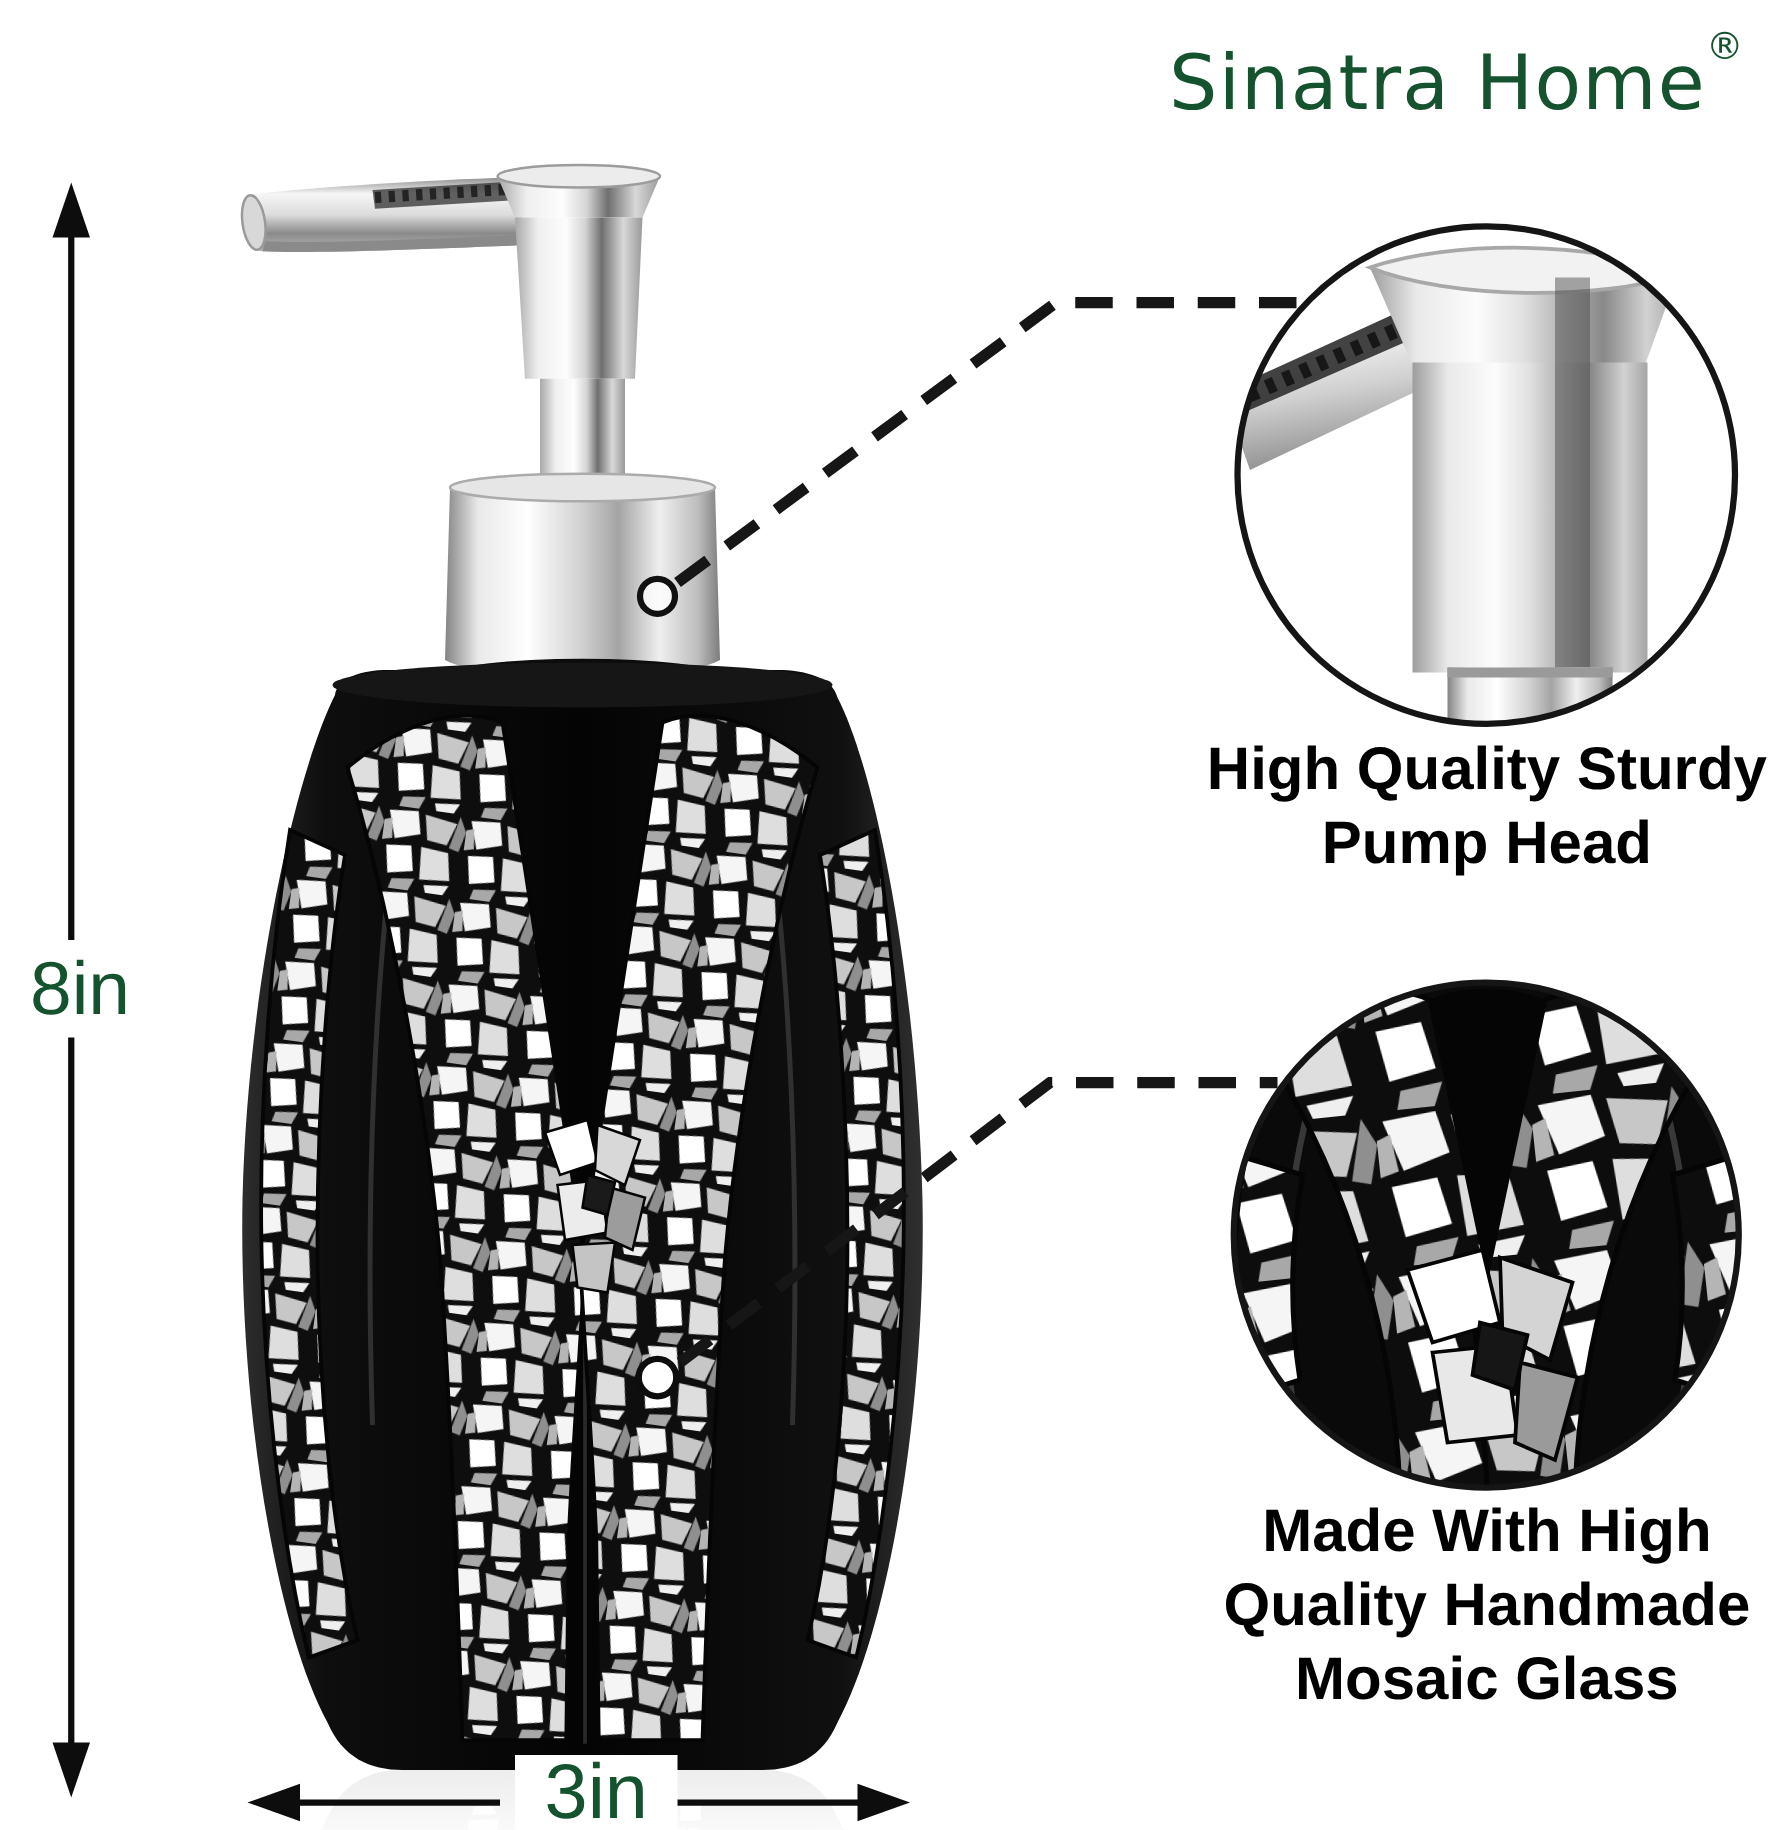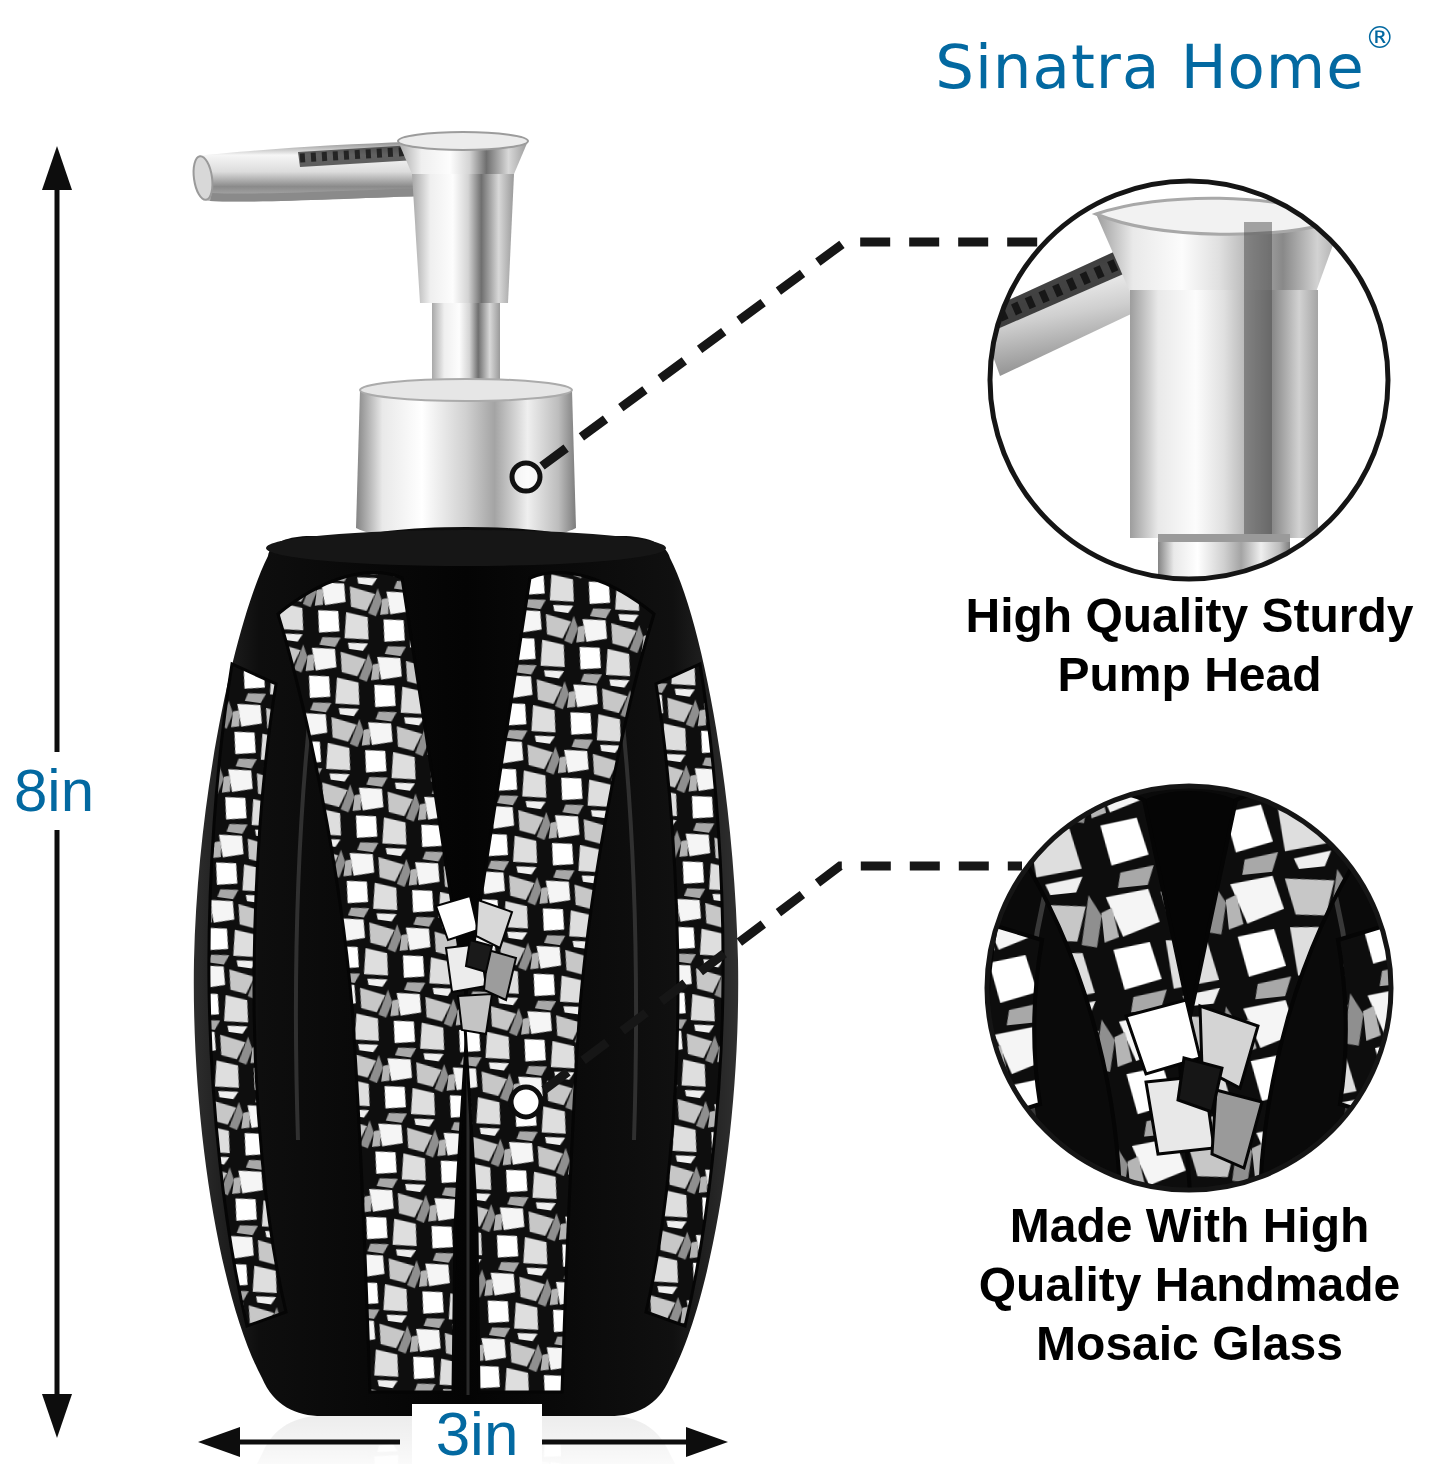--- a/index.html
+++ b/index.html
@@ -1,29 +1,29 @@
 <!DOCTYPE html>
 <html><head>
 <meta charset="utf-8">
 <style>
   html,body{margin:0;padding:0;background:#fff;}
   .stage{
     position:relative;width:1430px;height:1464px;overflow:hidden;
     background:#ffffff;font-family:"Liberation Sans",sans-serif;
   }
   .stage svg{position:absolute;left:0;top:0;z-index:1;}
-  .txt{position:absolute;z-index:2;color:#0369a1;}
+  .txt{position:absolute;z-index:2;color:#14532d;}
   .brand{
     left:920px;top:20px;width:490px;text-align:center;
     font-family:"DejaVu Sans",sans-serif;font-size:61px;font-weight:400;
     letter-spacing:1px;white-space:nowrap;
   }
   .brand sup{font-size:30px;vertical-align:40px;letter-spacing:0;}
   .dim-h{
-    left:6px;top:760px;width:96px;text-align:center;
+    left:16px;top:760px;width:96px;text-align:center;
     font-size:60px;font-weight:400;line-height:62px;
   }
   .dim-w{
     left:412px;top:1404px;width:130px;text-align:center;
     font-size:62px;font-weight:400;line-height:60px;background:#fff;
   }
   .caption{
     position:absolute;left:937px;width:505px;text-align:center;
     font-weight:700;font-size:48px;line-height:59px;color:#000;z-index:2;
   }

